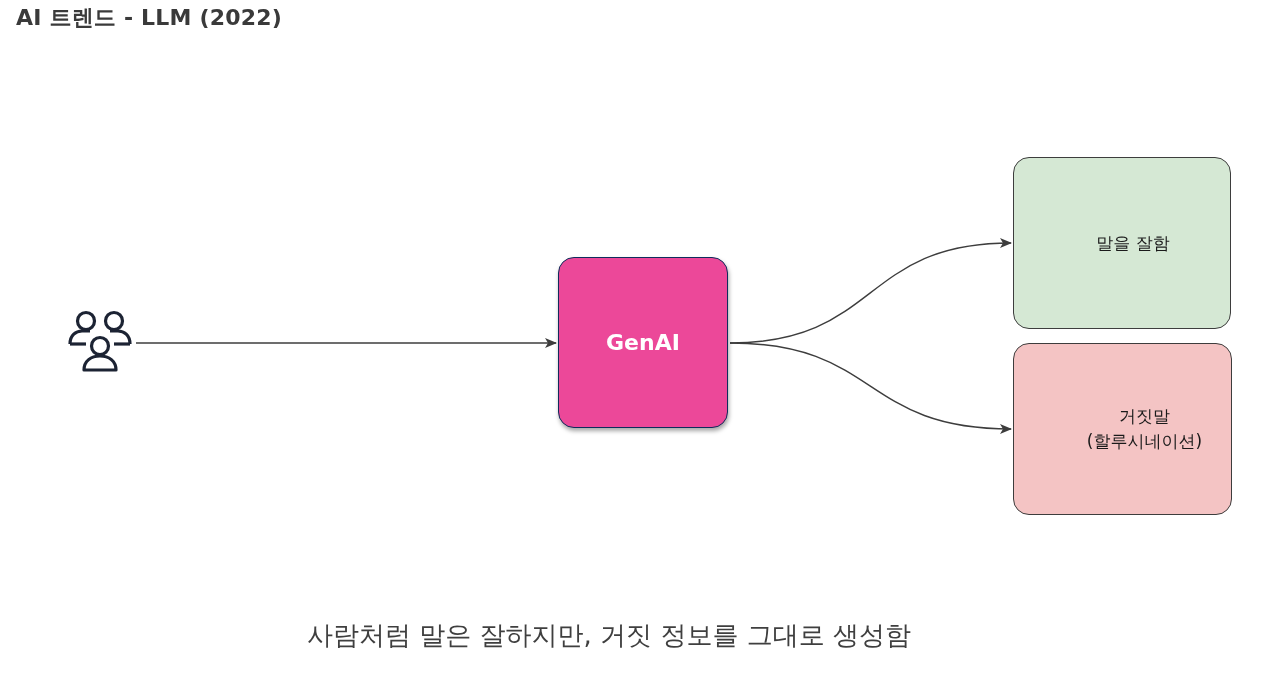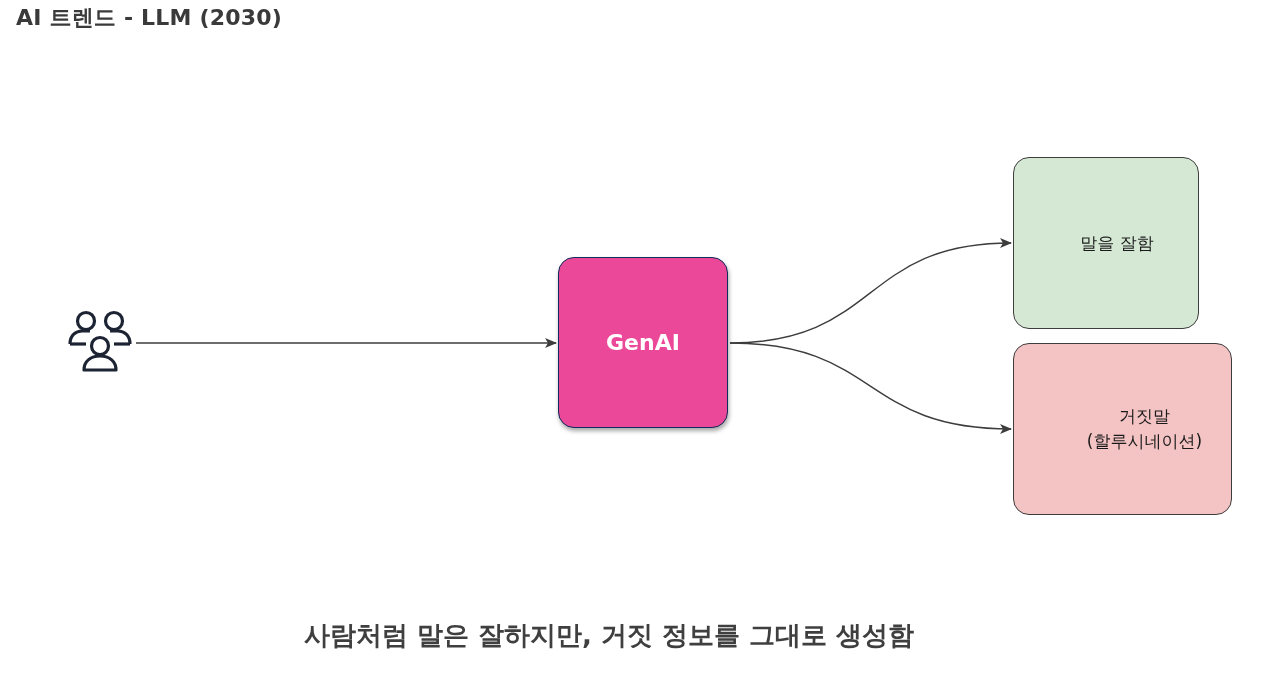--- a/index.html
+++ b/index.html
@@ -20,41 +20,41 @@
       display: flex; align-items: center; justify-content: center;
       text-align: center; border-radius: 16px;
     }
     .genai {
       left: 558px; top: 257px; width: 170px; height: 171px;
       background: #ec4899; border: 1px solid #0f2c5c;
       color: #ffffff; font-weight: bold; font-size: 22px;
       box-shadow: 1px 3px 4px rgba(0,0,0,0.35);
     }
     .good {
-      left: 1013px; top: 157px; width: 186px; height: 172px;
+      left: 1013px; top: 157px; width: 218px; height: 172px;
       background: #d5e8d4; border: 1px solid #3d3d3d;
       color: #1a1a1a; font-size: 17px; padding-left: 22px;
     }
     .bad {
       left: 1013px; top: 343px; width: 219px; height: 172px;
       background: #f4c4c4; border: 1px solid #3d3d3d;
       color: #1a1a1a; font-size: 17px; line-height: 1.45;
       flex-direction: column;
       padding-left: 44px;
     }
     .caption {
       position: absolute; left: 0; width: 1218px; top: 618px;
-      text-align: center; font-size: 26px; font-weight: bold; color: #3f3f3f;
+      text-align: center; font-size: 26px; font-weight: normal; color: #3f3f3f;
       padding-left: 0;
     }
   </style>
 </head>
 <body>
 
-<div class="title">AI 트렌드 - LLM (2030)</div>
+<div class="title">AI 트렌드 - LLM (2022)</div>
 
 <svg class="connectors" width="1280" height="688">
   <defs>
     <marker id="arrow" markerWidth="12" markerHeight="10" refX="11" refY="5" orient="auto" markerUnits="userSpaceOnUse">
       <path d="M0,0 L12,5 L0,10 L3,5 Z" fill="#3d3d3d"></path>
     </marker>
   </defs>
   <path d="M136,343 L556,343" stroke="#3d3d3d" stroke-width="1.4" fill="none" marker-end="url(#arrow)"></path>
   <path d="M730,343 C880,343 860,243 1011,243" stroke="#3d3d3d" stroke-width="1.4" fill="none" marker-end="url(#arrow)"></path>
   <path d="M730,343 C880,343 860,429 1011,429" stroke="#3d3d3d" stroke-width="1.4" fill="none" marker-end="url(#arrow)"></path>

